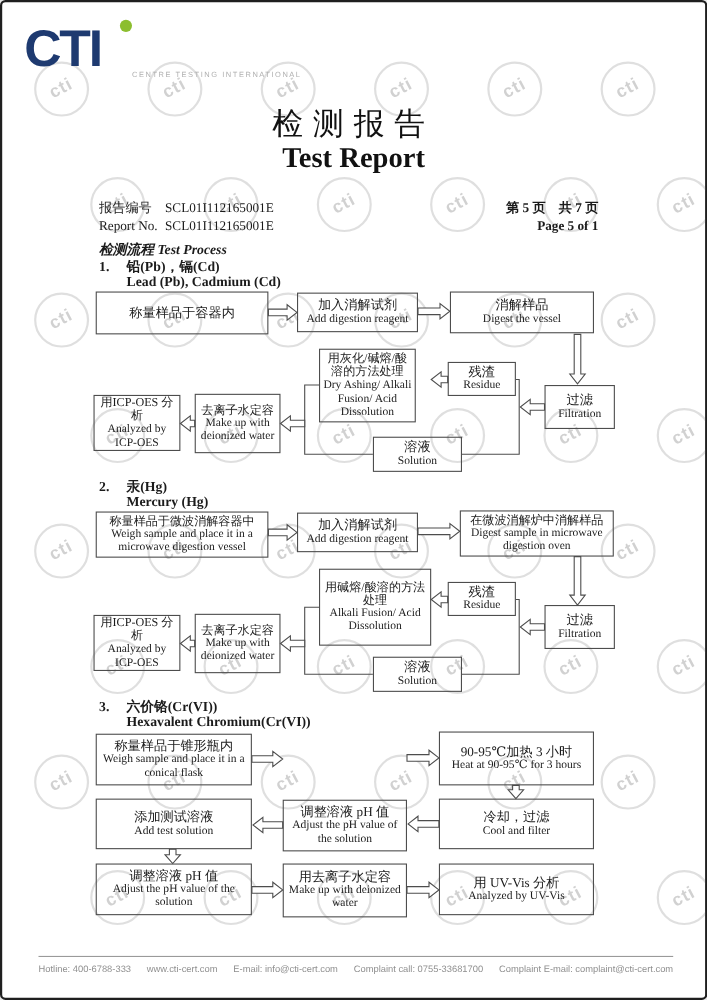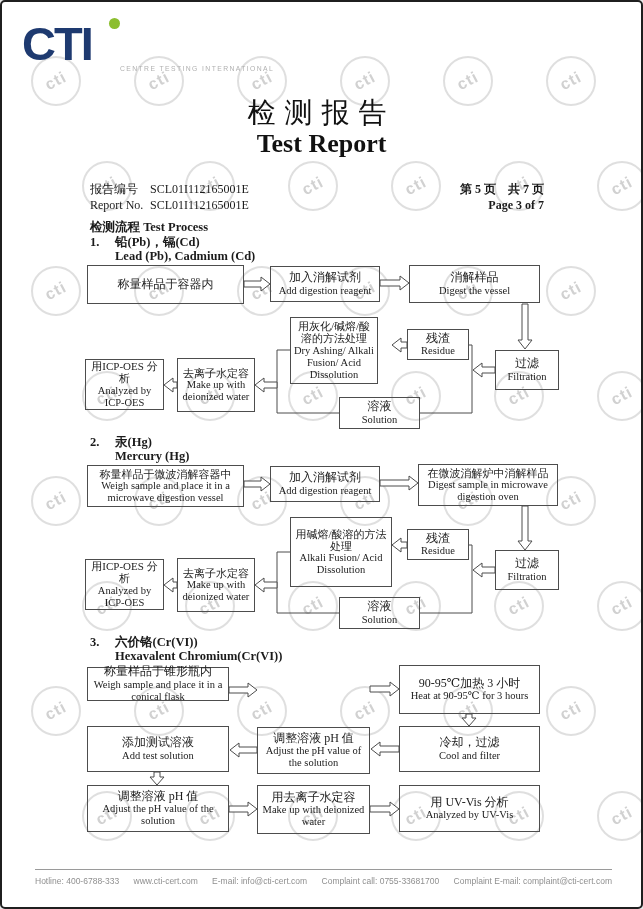--- a/index.html
+++ b/index.html
@@ -32,21 +32,21 @@
       font-size:28px;letter-spacing:9px;color:#111;}
   .title-en{position:absolute;left:0;right:0;top:127px;text-align:center;z-index:3;
       font-size:26px;font-weight:bold;color:#111;}
   
   .info-left{position:absolute;left:88px;top:180px;z-index:3;font-size:12px;line-height:15.5px;}
   .info-left .lab{display:inline-block;width:60px;font-weight:normal;}
   .info-left .val{font-size:12px;}
   .info-right{position:absolute;right:97px;top:180px;z-index:3;font-size:12px;
       line-height:15.5px;text-align:right;font-weight:bold;}
   .zh-b{font-weight:bold;}
-  .process{position:absolute;left:88px;top:217px;z-index:3;font-size:12.5px;font-weight:bold;}
+  .process{position:absolute;left:88px;top:217px;z-index:3;font-size:12.5px;font-weight:bold;font-style:italic;}
   
   .sec-head{position:absolute;left:88px;z-index:3;font-size:12.5px;font-weight:bold;line-height:14px;}
   .sec-num{display:inline-block;width:25px;}
   .sec-en{margin-left:25px;}
   
   .fb{position:absolute;z-index:3;border:1px solid #4d4d4d;box-sizing:border-box;
       display:flex;flex-direction:column;justify-content:center;align-items:center;
       text-align:center;padding:1px 3px;line-height:1.12;background:transparent;}
   .fb .zh{font-size:12px;}
   .fb .en{font-size:10.5px;line-height:1.16;}
@@ -249,21 +249,21 @@
 
   <div class="title-zh">检测报告</div>
   <div class="title-en">Test Report</div>
 
   <div class="info-left">
     <div><span class="lab">报告编号</span><span class="val">SCL01I112165001E</span></div>
     <div><span class="lab">Report No.</span><span class="val">SCL01I112165001E</span></div>
   </div>
   <div class="info-right">
     <div>第 5 页　共 7 页</div>
-    <div>Page 3 of 7</div>
+    <div>Page 5 of 1</div>
   </div>
 
   <div class="process">
     <span class="zh-b">检测流程</span>
     <span>Test Process</span>
   </div>
 
   <div class="sec-head" style="top:233px">
     <div><span class="sec-num">1.</span><span>铅(Pb)，镉(Cd)</span></div>
     <div class="sec-en">Lead (Pb), Cadmium (Cd)</div>
@@ -345,21 +345,21 @@
   <div class="fb" style="left:337px;top:595px;width:81px;height:32px">
     <div class="zh">溶液</div>
     <div class="en">Solution</div>
   </div>
 
   <div class="sec-head" style="top:633px">
     <div><span class="sec-num">3.</span><span>六价铬(Cr(VI))</span></div>
     <div class="sec-en">Hexavalent Chromium(Cr(VI))</div>
   </div>
 
-  <div class="fb" style="left:85px;top:665px;width:142px;height:34px">
+  <div class="fb" style="left:85px;top:665px;width:142px;height:47px">
     <div class="zh">称量样品于锥形瓶内</div>
     <div class="en">Weigh sample and place it in a conical flask</div>
   </div>
   <div class="fb" style="left:397px;top:663px;width:141px;height:49px">
     <div class="zh">90-95℃加热 3 小时</div>
     <div class="en">Heat at 90-95℃ for 3 hours</div>
   </div>
   <div class="fb" style="left:397px;top:724px;width:141px;height:46px">
     <div class="zh">冷却，过滤</div>
     <div class="en">Cool and filter</div>

